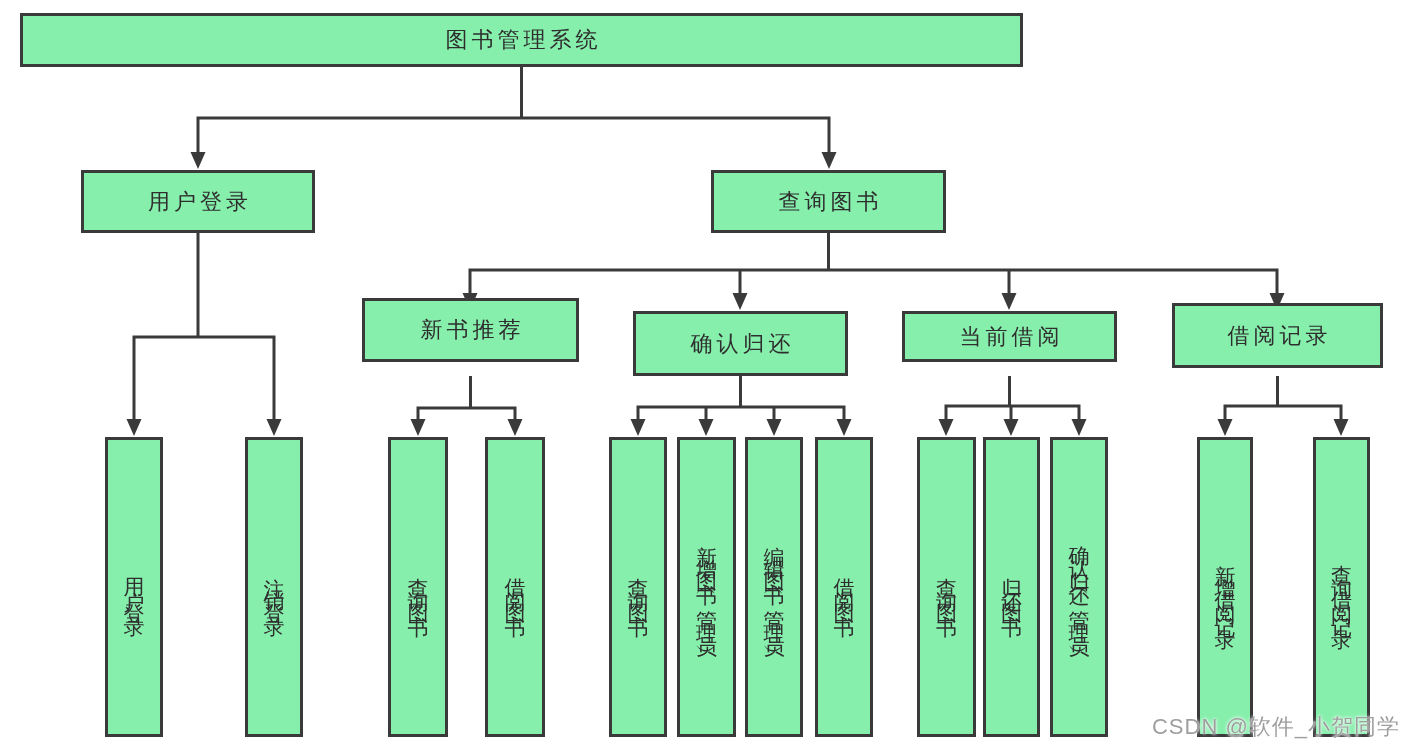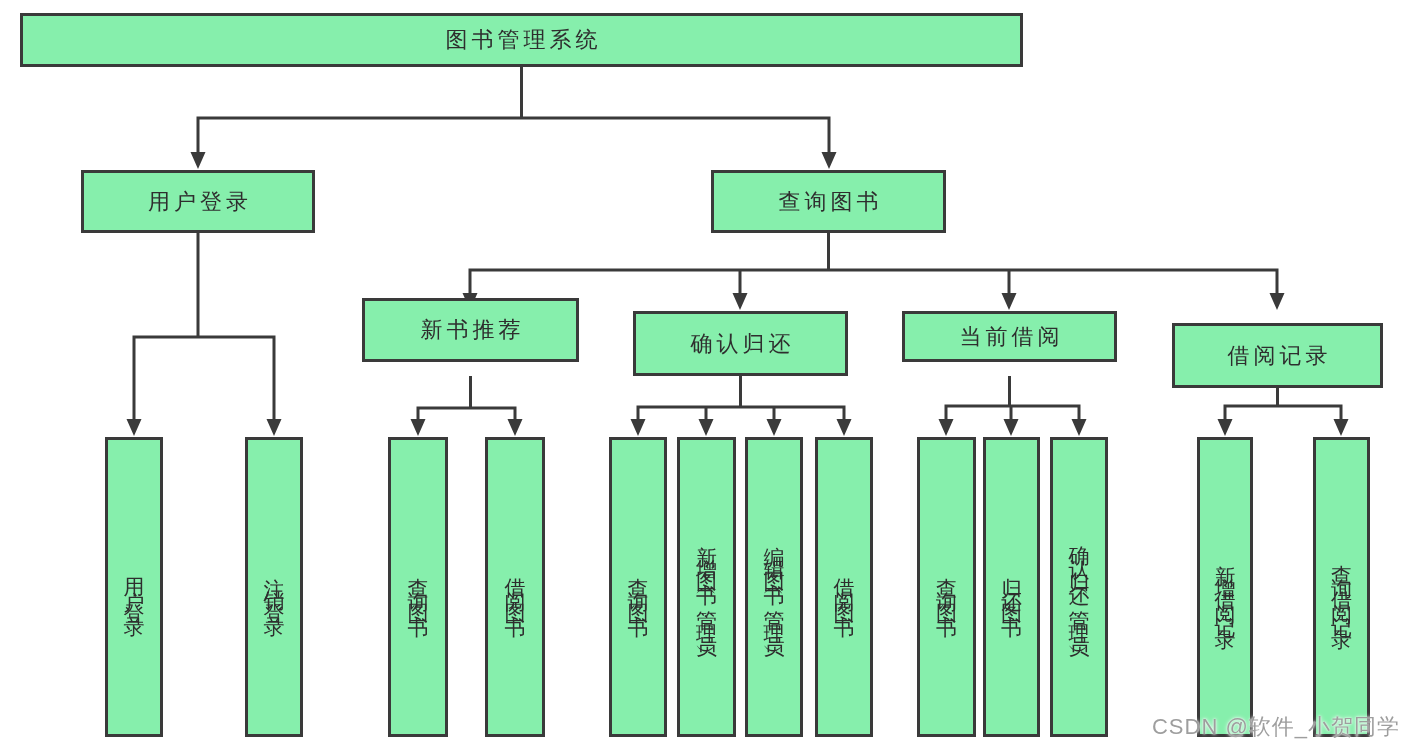--- a/index.html
+++ b/index.html
@@ -61,21 +61,21 @@
   </svg>
 
   <div class="box hbox" style="left:20px;top:13px;width:1003px;height:54px;">图书管理系统</div>
 
   <div class="box hbox" style="left:81px;top:170px;width:234px;height:63px;">用户登录</div>
   <div class="box hbox" style="left:711px;top:170px;width:235px;height:63px;">查询图书</div>
 
   <div class="box hbox" style="left:362px;top:298px;width:217px;height:64px;">新书推荐</div>
   <div class="box hbox" style="left:633px;top:311px;width:215px;height:65px;">确认归还</div>
   <div class="box hbox" style="left:902px;top:311px;width:215px;height:51px;">当前借阅</div>
-  <div class="box hbox" style="left:1172px;top:323px;width:211px;height:65px;">借阅记录</div>
+  <div class="box hbox" style="left:1172px;top:303px;width:211px;height:65px;">借阅记录</div>
 
   <div class="box vbox" style="left:105px;top:437px;width:58px;height:300px;">用户登录</div>
   <div class="box vbox" style="left:245px;top:437px;width:58px;height:300px;">注销登录</div>
 
   <div class="box vbox" style="left:388px;top:437px;width:60px;height:300px;">查询图书</div>
   <div class="box vbox" style="left:485px;top:437px;width:60px;height:300px;">借阅图书</div>
 
   <div class="box vbox" style="left:609px;top:437px;width:58px;height:300px;">查询图书</div>
   <div class="box vbox" style="left:677px;top:437px;width:59px;height:300px;">新增图书（管理员）</div>
   <div class="box vbox" style="left:745px;top:437px;width:58px;height:300px;">编辑图书（管理员）</div>

